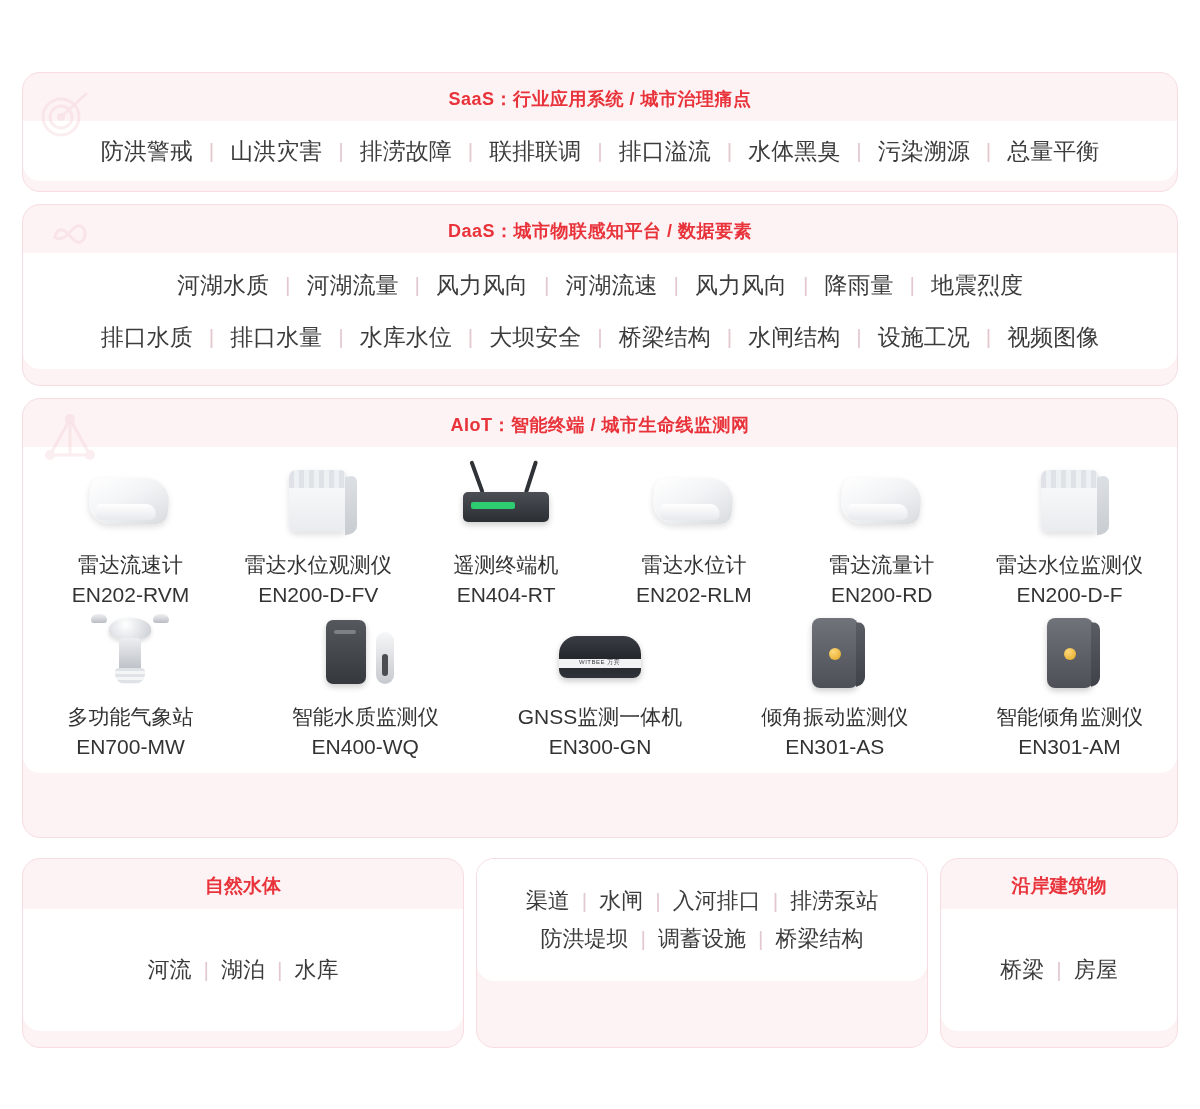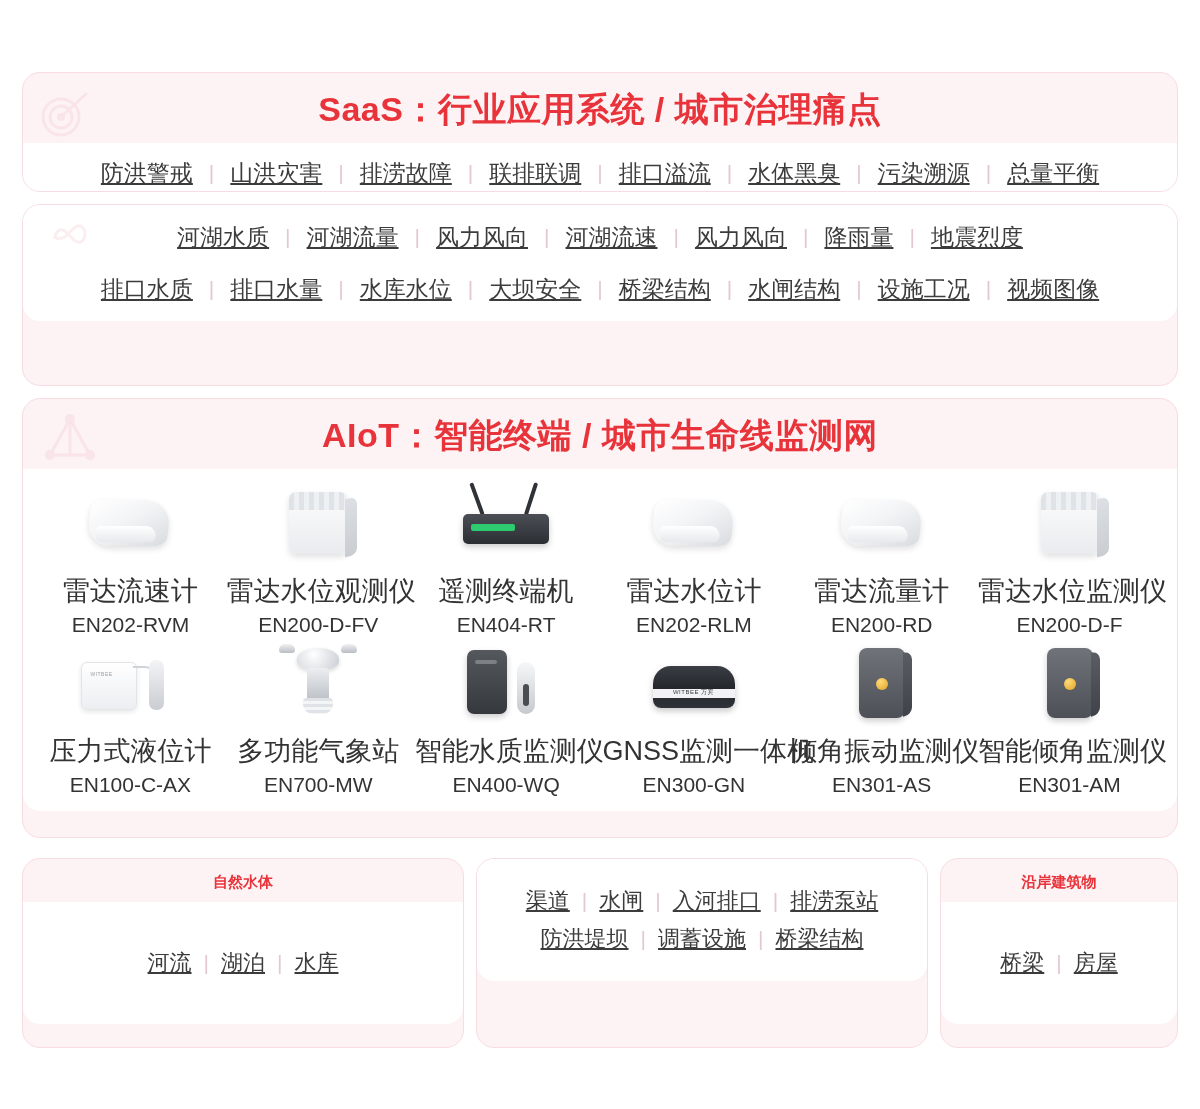--- a/index.html
+++ b/index.html
@@ -27,21 +27,21 @@
   .card {
     background: #fdf2f4;
     border: 1px solid #f7dde2;
     border-radius: 18px;
     position: relative;
     overflow: hidden;
   }
 
   .band-title {
     text-align: center;
-    font-size: 34px;
+    font-size: 18px;
     font-weight: bold;
     color: #e8333a;
     letter-spacing: 0.5px;
     padding: 14px 0 10px 0;
   }
 
   .white-body {
     background: #ffffff;
     margin: 0;
     border-radius: 0 0 17px 17px;
@@ -57,21 +57,20 @@
     justify-content: center;
     align-items: center;
     flex-wrap: nowrap;
     font-size: 23px;
     color: #3c3c3c;
     height: 60px;
   }
   .chip {
     padding: 0 16px;
     white-space: nowrap;
-    text-decoration: underline;
   }
   .divider {
     color: #e3c9cf;
     font-size: 21px;
   }
 
   
   .daas {
     height: 180px;
     margin-bottom: 12px;
@@ -106,21 +105,21 @@
     box-sizing: border-box;
     padding: 0 2px;
   }
   .dev-img {
     height: 92px;
     display: flex;
     align-items: center;
     justify-content: center;
   }
   .dev-name {
-    font-size: 27px;
+    font-size: 21px;
     color: #333;
     margin-top: 4px;
     white-space: nowrap;
   }
   .dev-model {
     font-size: 21px;
     color: #333;
     margin-top: 4px;
     white-space: nowrap;
   }
@@ -135,21 +134,21 @@
     background: #fdf2f4;
     border: 1px solid #f7dde2;
     border-radius: 18px;
     overflow: hidden;
   }
   .bot-card.a { width: 440px; }
   .bot-card.b { width: 450px; }
   .bot-card.c { flex: 1; }
   .bot-title {
     text-align: center;
-    font-size: 15px;
+    font-size: 19px;
     font-weight: bold;
     color: #e8333a;
     padding: 14px 0 10px 0;
   }
   .bot-body {
     background: #ffffff;
     height: 122px;
     display: flex;
     flex-direction: column;
     justify-content: center;
@@ -396,20 +395,21 @@
       </div>
     </div>
   </section>
 
   <section class="card daas">
     <span class="wm">
       <svg width="56" height="44" viewBox="0 0 56 44">
         <path d="M14 22c0-8 6-12 11-7l8 8c5 5 11 1 11-6s-6-11-11-6l-8 8c-5 5-11 1-11 3z" fill="none" stroke="#f3c9d0" stroke-width="3"></path>
       </svg>
     </span>
+    <div class="band-title">DaaS：城市物联感知平台 / 数据要素</div>
     <div class="white-body">
       <div class="chips-row">
         <span class="chip">河湖水质</span>
         <span class="divider">|</span>
         <span class="chip">河湖流量</span>
         <span class="divider">|</span>
         <span class="chip">风力风向</span>
         <span class="divider">|</span>
         <span class="chip">河湖流速</span>
         <span class="divider">|</span>
@@ -521,33 +521,20 @@
                 </div>
               </div>
           </div>
           <div class="dev-name">雷达水位监测仪</div>
           <div class="dev-model">EN200-D-F</div>
         </div>
       </div>
 
       <div class="device-row">
 
-        <div class="device">
-          <div class="dev-img">
-            <div class="art">
-              <div class="plate">
-                  <span class="tag">WITBEE</span>
-                </div>
-              <div class="wire"></div>
-              <div class="probe"></div>
-            </div>
-          </div>
-          <div class="dev-name">压力式液位计</div>
-          <div class="dev-model">EN100-C-AX</div>
-        </div>
 
         <div class="device">
           <div class="dev-img">
             <div class="art">
               <div class="ws-cup l"></div>
               <div class="ws-cup r"></div>
               <div class="ws-head"></div>
               <div class="ws-body"></div>
               <div class="ws-fins"></div>
             </div>

